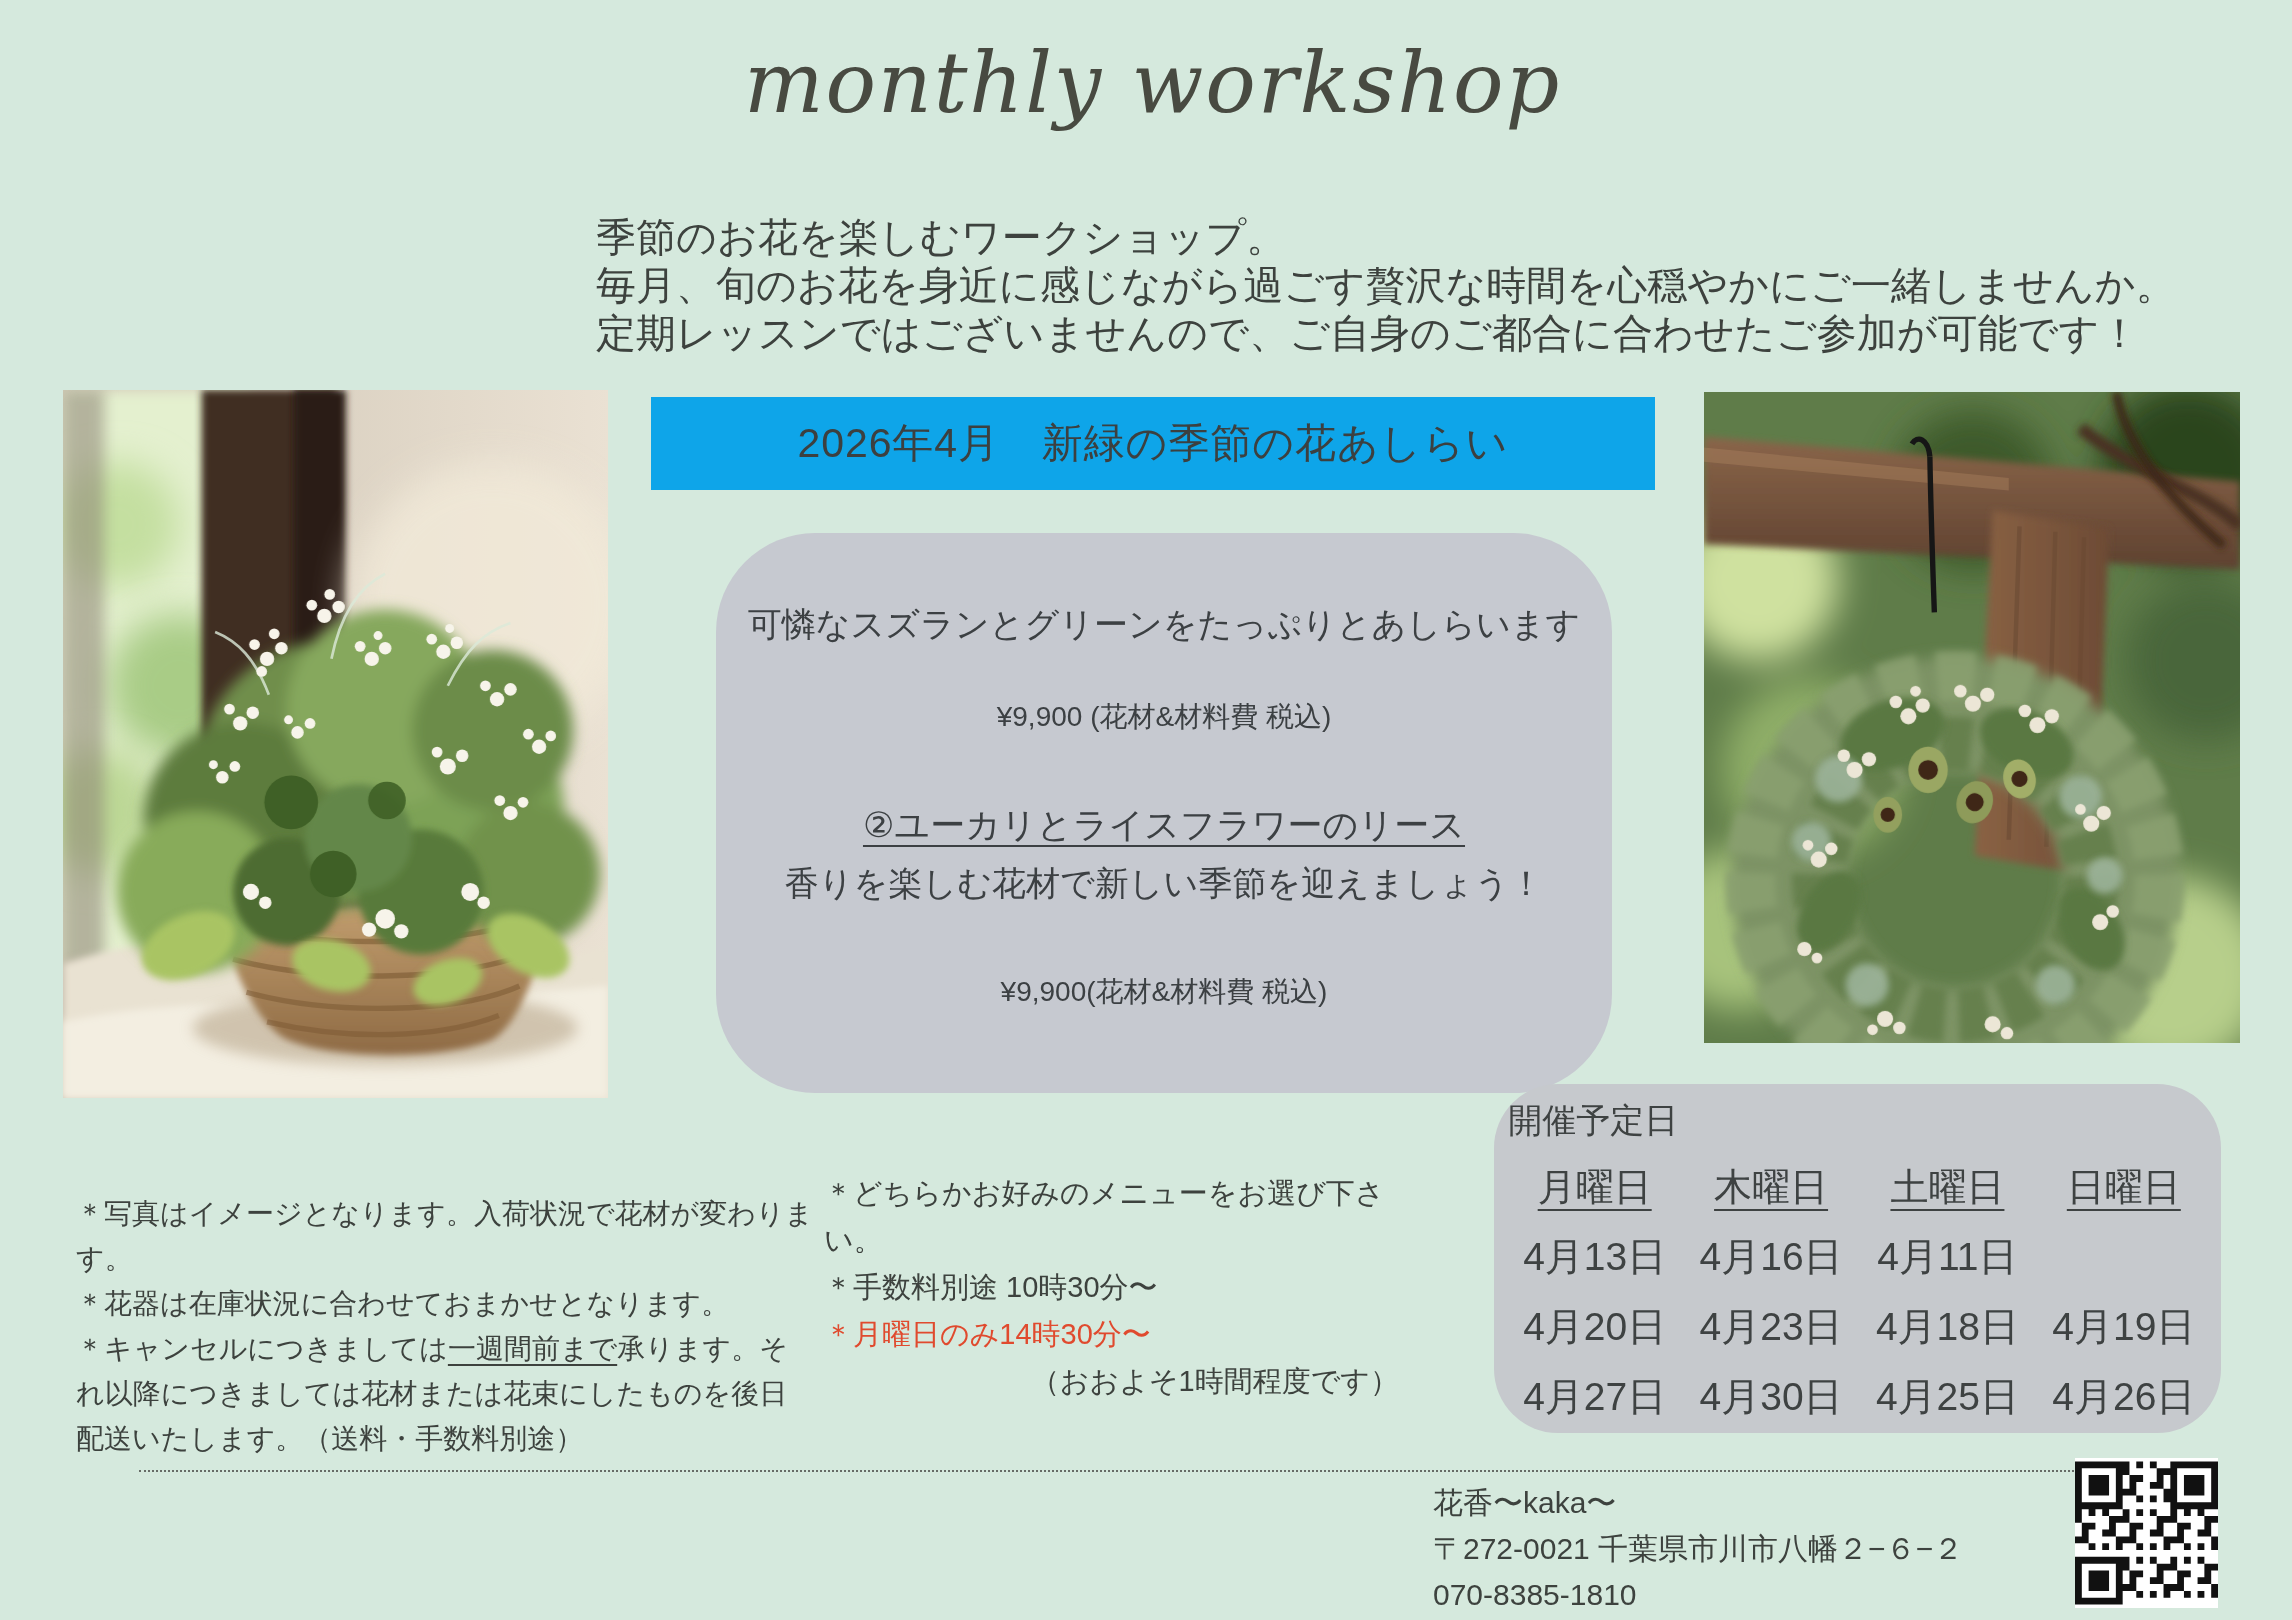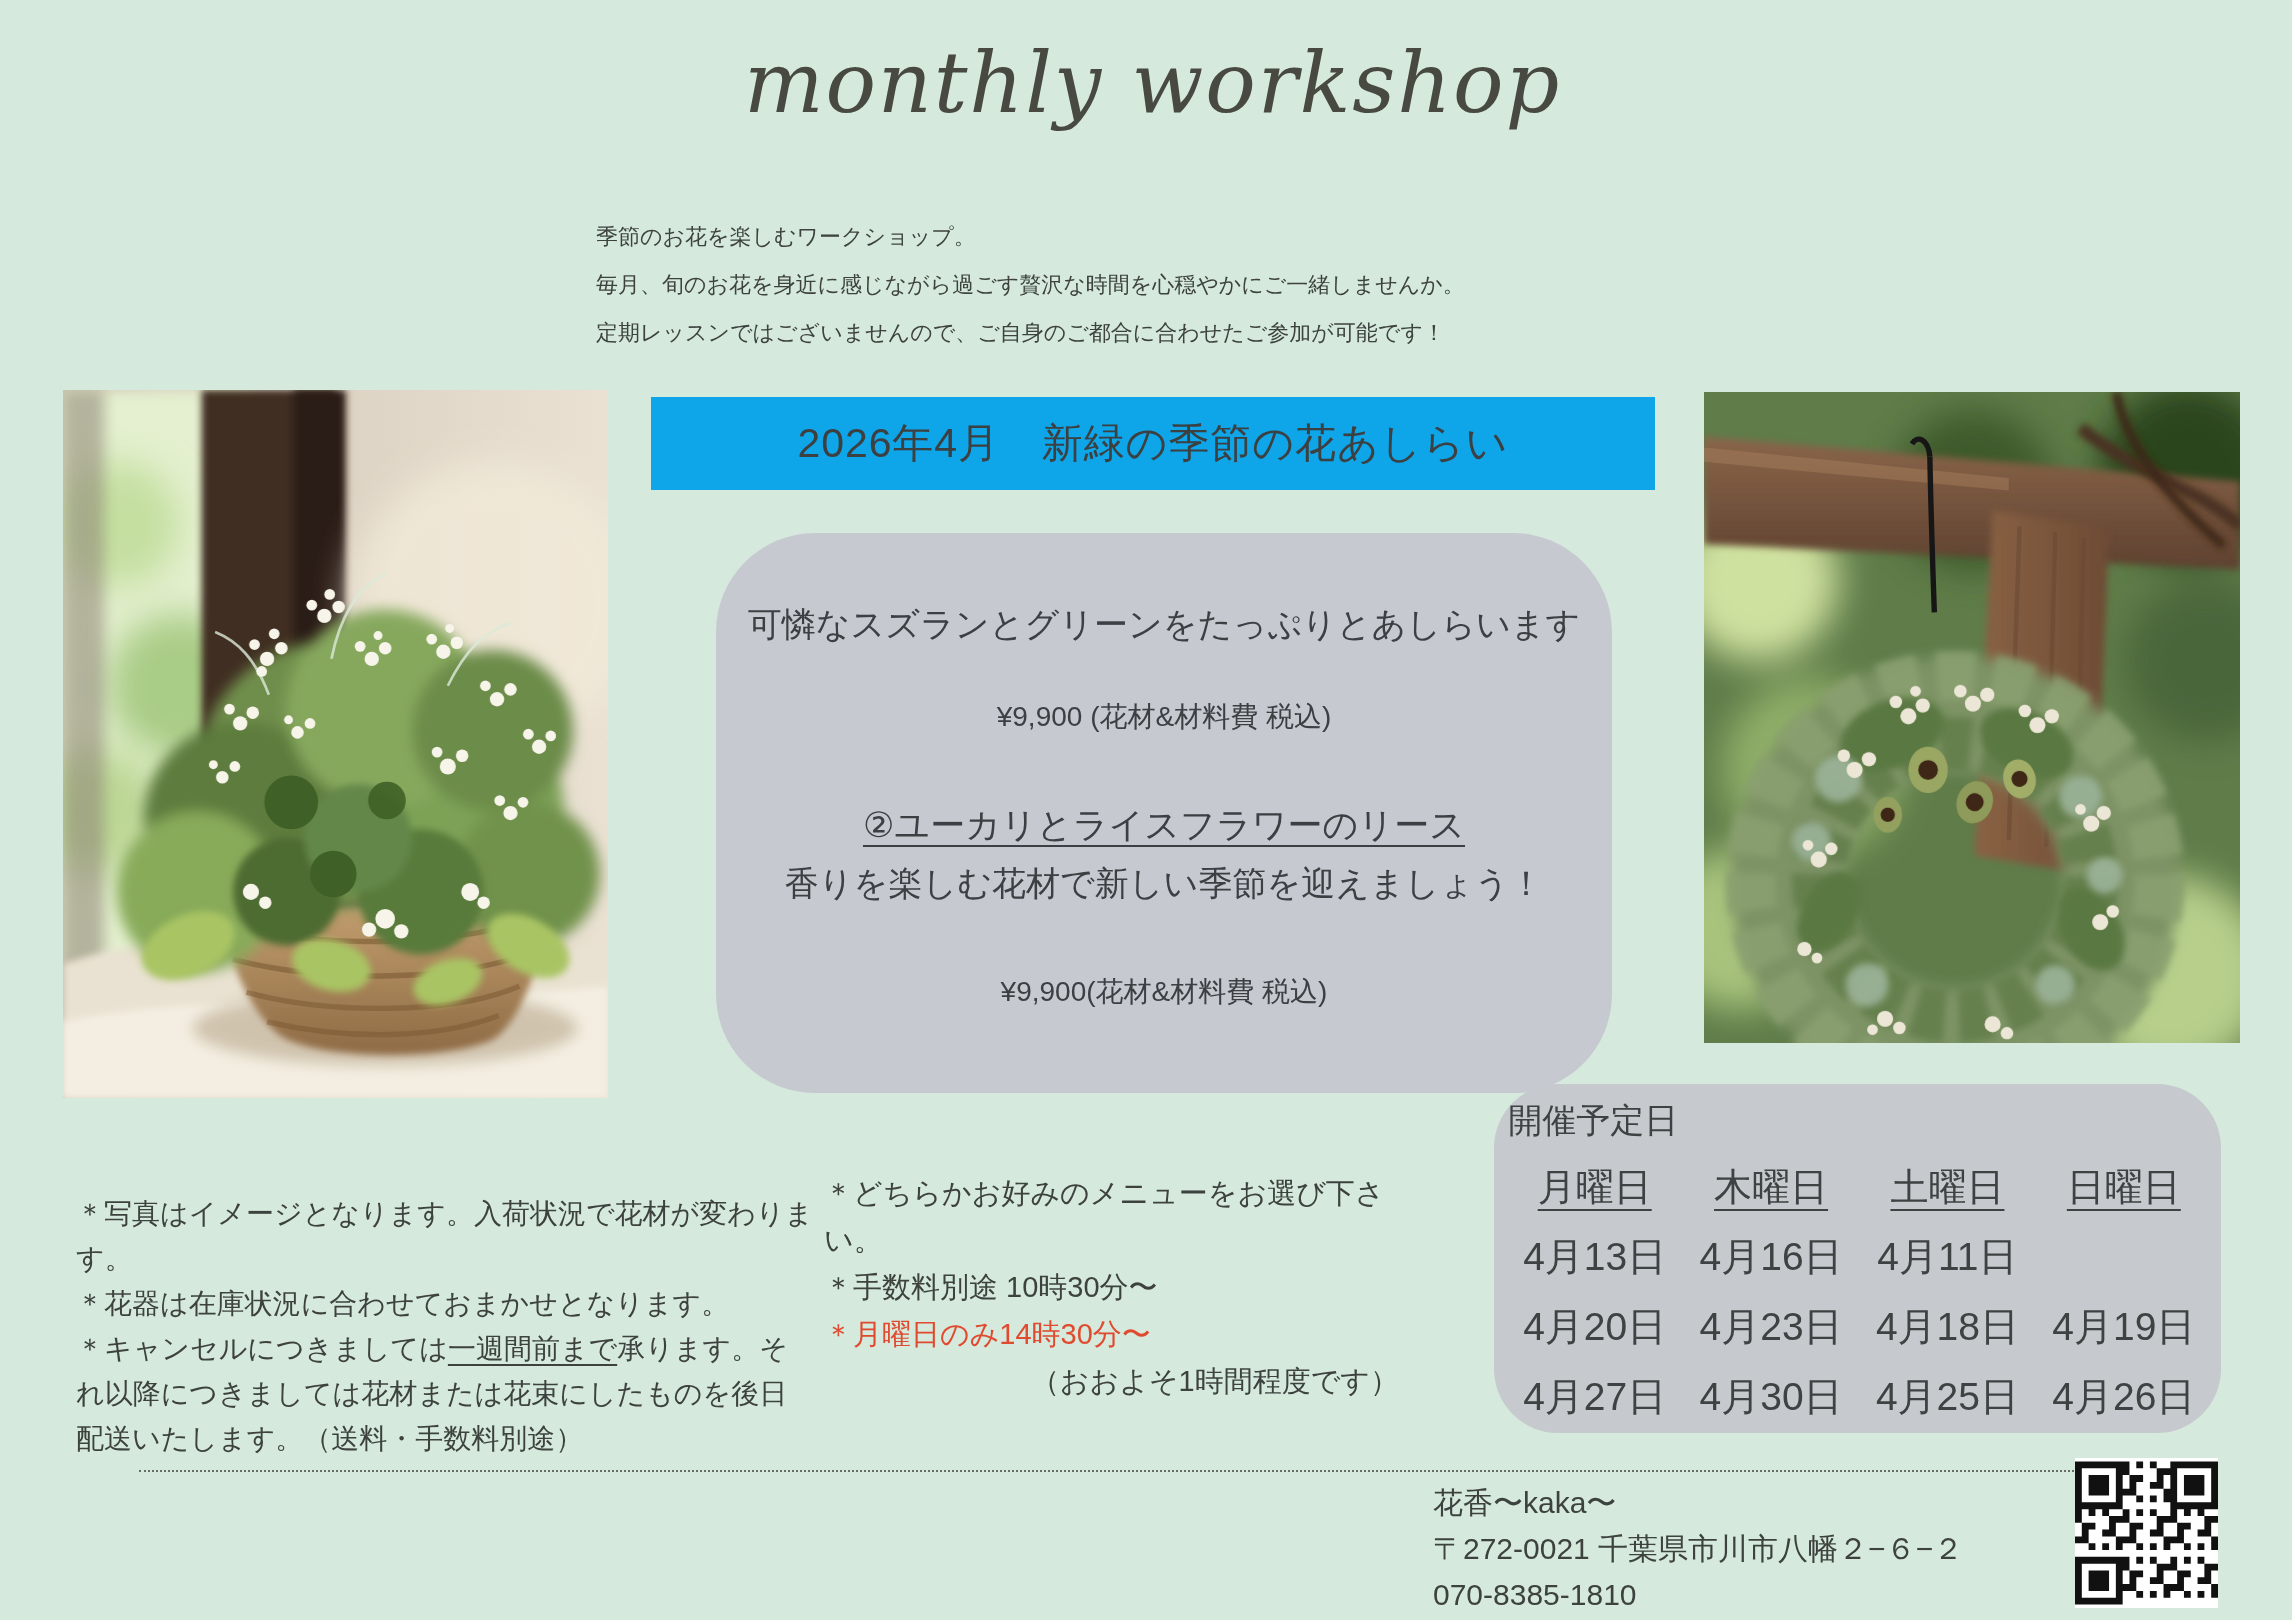--- a/index.html
+++ b/index.html
@@ -11,21 +11,21 @@
   }
   .abs{position:absolute;}
   
   .page-title{
     left:12px;right:0;top:34px;text-align:center;
     font-family:"DejaVu Serif","Liberation Serif",serif;
     font-style:italic;font-weight:500;font-size:84px;color:#484a41;
     letter-spacing:1.8px;
   }
   
-  .intro{left:596px;top:213px;font-size:22px;line-height:48px;color:#3d423e;}
+  .intro{left:596px;top:213px;font-size:40px;line-height:48px;color:#3d423e;}
   
   .banner{
     left:651px;top:397px;width:1004px;height:93px;
     background:#0ea5e9;display:flex;align-items:center;justify-content:center;
     font-size:41px;color:#3c4040;letter-spacing:0.9px;
   }
   
   .photo{overflow:hidden;}
   .photo svg{display:block;width:100%;height:100%;}
   .photo-left{left:63px;top:390px;width:545px;height:708px;}

